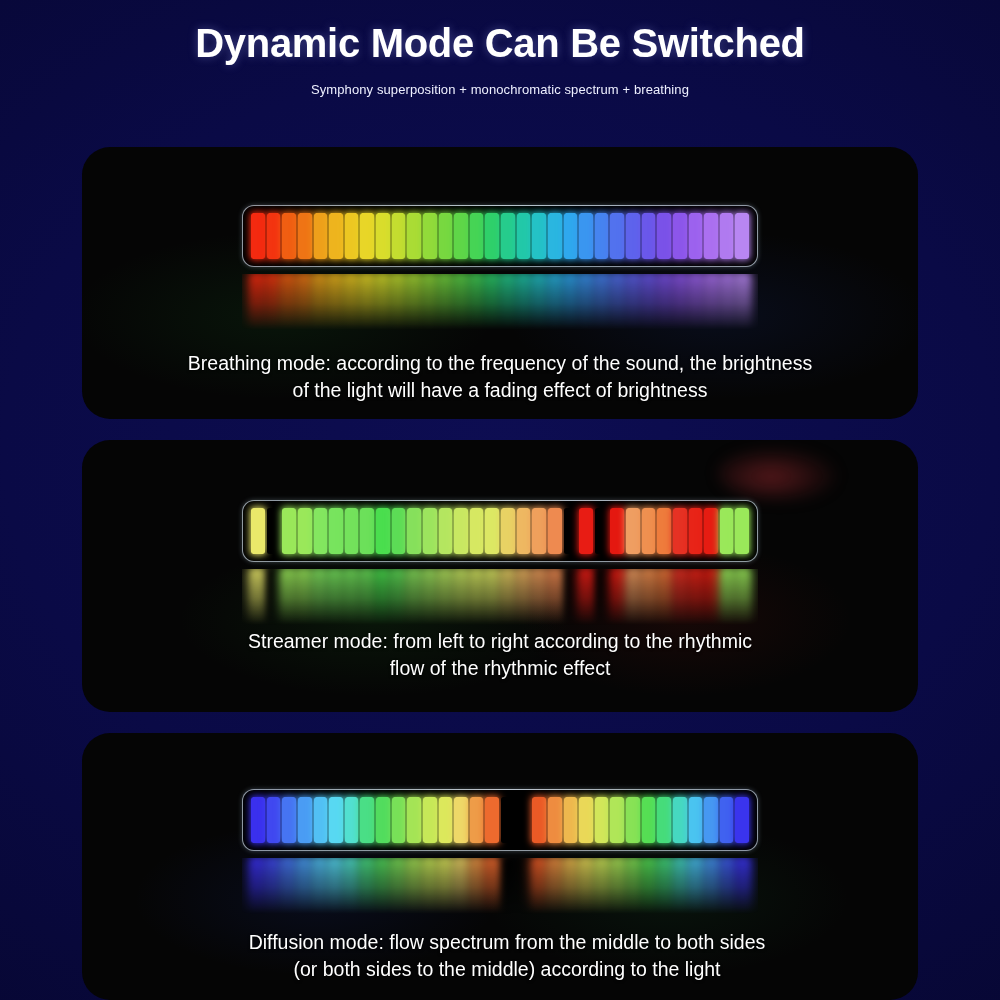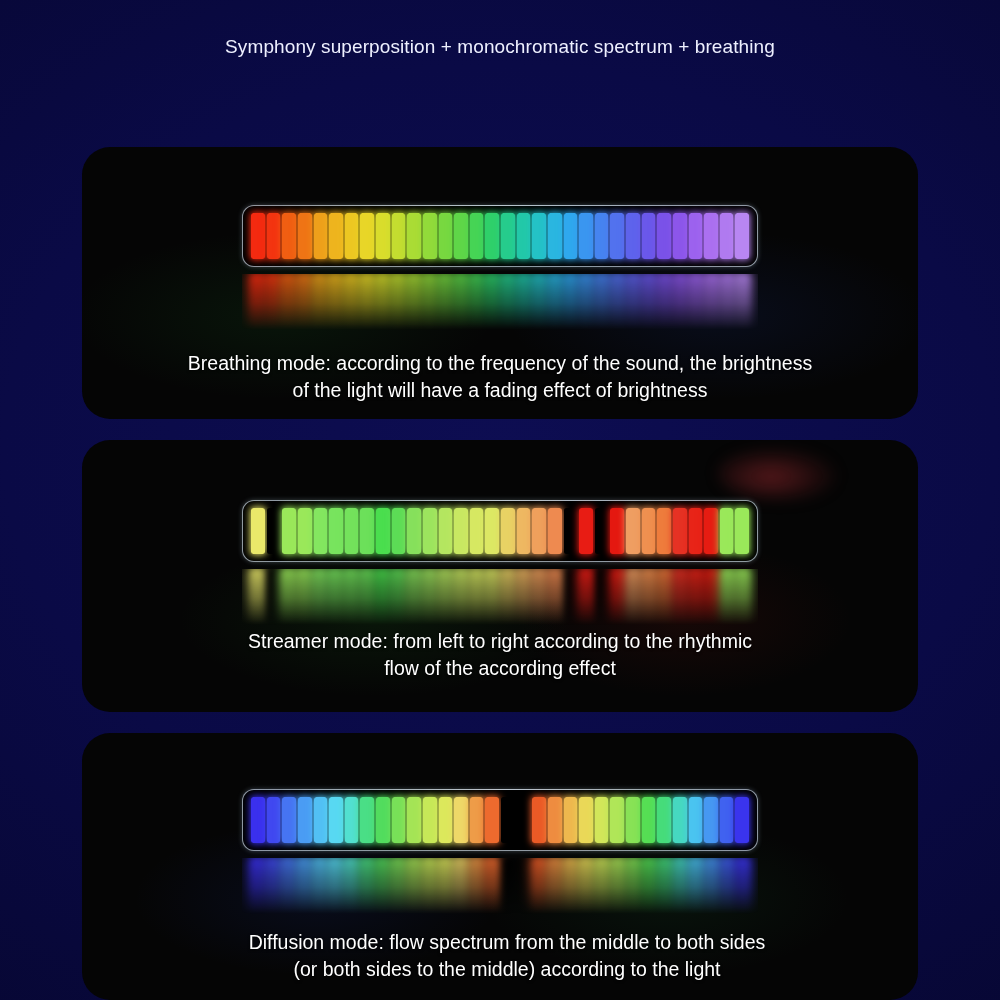--- a/index.html
+++ b/index.html
@@ -26,21 +26,21 @@
   .title {
     font-size: 40px;
     font-weight: bold;
     color: #ffffff;
     letter-spacing: -0.3px;
     text-shadow: 0 0 10px rgba(160,170,255,0.35);
     margin: 0;
     line-height: 1.15;
   }
   .subtitle {
-    font-size: 19px;
+    font-size: 13px;
     color: #eef0ff;
     margin: 16px 0 0 0;
     font-weight: 400;
     letter-spacing: 0.1px;
   }
 
   
   .panel {
     position: absolute;
     left: 82px;
@@ -162,20 +162,21 @@
     text-shadow: 0 1px 3px rgba(0,0,0,0.9);
   }
   .caption div { white-space: nowrap; }
 </style>
 </head>
 <body>
 
 <div class="page">
 
   <div class="header">
+    <h1 class="title">Dynamic Mode Can Be Switched</h1>
     <p class="subtitle">Symphony superposition + monochromatic spectrum + breathing</p>
   </div>
 
   <div class="panel panel-1">
     <div class="panel-bg-glow p1-glow"></div>
     <div class="bar-wrap" style="top:58px;">
       <div class="bezel">
         <div class="leds">
             <span class="led on" style="color: rgb(244, 42, 16); background: linear-gradient(rgb(244, 42, 16) 0%, rgb(244, 42, 16) 45%, rgb(244, 42, 16) 100%);"></span>
             <span class="led on" style="color: rgb(243, 52, 16); background: linear-gradient(rgb(243, 52, 16) 0%, rgb(243, 52, 16) 45%, rgb(243, 52, 16) 100%);"></span>
@@ -326,21 +327,21 @@
             <span class="led on" style="color: rgb(230, 50, 36); background: linear-gradient(rgb(230, 50, 36) 0%, rgb(230, 50, 36) 45%, rgb(230, 50, 36) 100%);"></span>
             <span class="led on" style="color: rgb(232, 36, 24); background: linear-gradient(rgb(232, 36, 24) 0%, rgb(232, 36, 24) 45%, rgb(232, 36, 24) 100%);"></span>
             <span class="led on" style="color: rgb(230, 28, 18); background: linear-gradient(rgb(230, 28, 18) 0%, rgb(230, 28, 18) 45%, rgb(230, 28, 18) 100%);"></span>
             <span class="led on" style="color: rgb(154, 232, 90); background: linear-gradient(rgb(154, 232, 90) 0%, rgb(154, 232, 90) 45%, rgb(154, 232, 90) 100%);"></span>
             <span class="led on" style="color: rgb(154, 232, 90); background: linear-gradient(rgb(154, 232, 90) 0%, rgb(154, 232, 90) 45%, rgb(154, 232, 90) 100%);"></span>
           </div>
       </div>
     </div>
     <div class="caption" style="top:188px;">
         <div>Streamer mode: from left to right according to the rhythmic</div>
-        <div>flow of the according effect</div>
+        <div>flow of the rhythmic effect</div>
       </div>
   </div>
 
   <div class="panel panel-3">
     <div class="panel-bg-glow p3-glow"></div>
     <div class="bar-wrap" style="top:56px;">
       <div class="bezel">
         <div class="leds">
             <span class="led on" style="color: rgb(58, 48, 238); background: linear-gradient(rgb(58, 48, 238) 0%, rgb(58, 48, 238) 45%, rgb(58, 48, 238) 100%);"></span>
             <span class="led on" style="color: rgb(64, 72, 240); background: linear-gradient(rgb(64, 72, 240) 0%, rgb(64, 72, 240) 45%, rgb(64, 72, 240) 100%);"></span>

